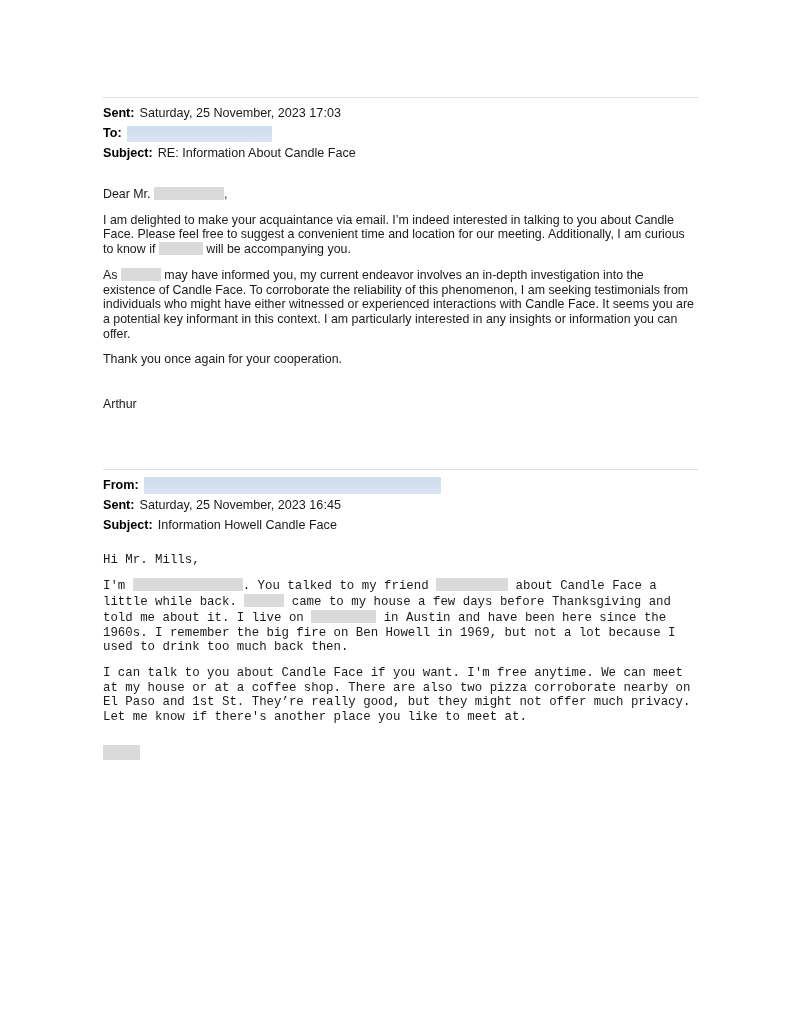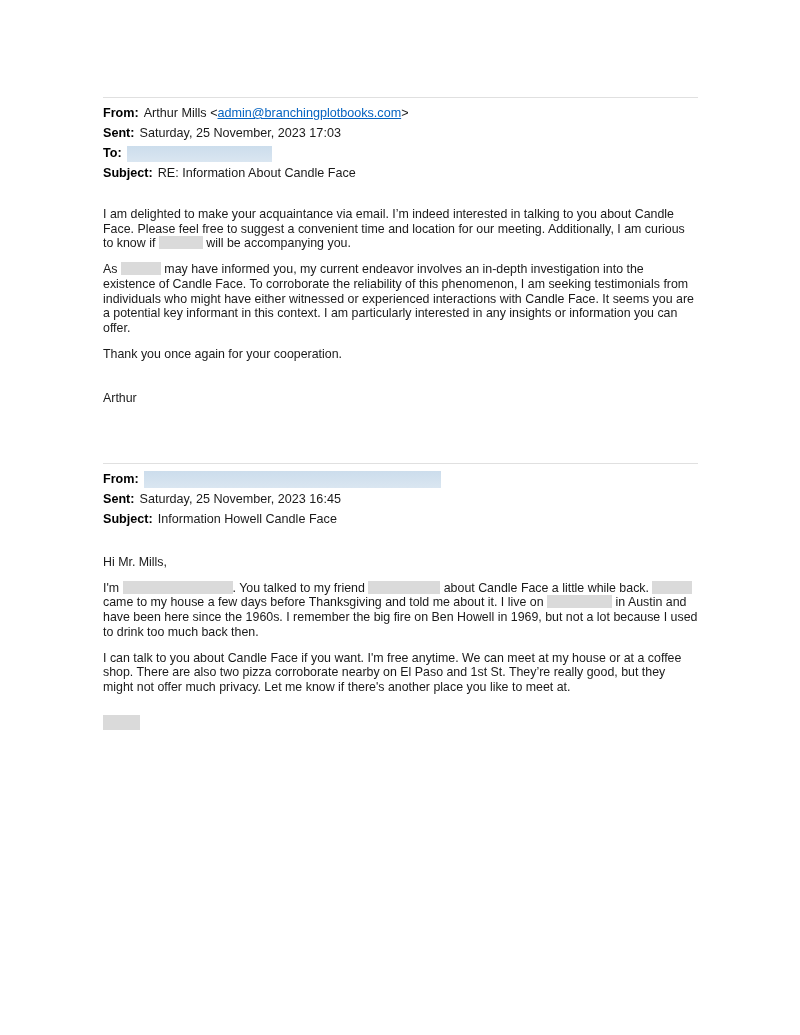--- a/index.html
+++ b/index.html
@@ -21,43 +21,43 @@
     -webkit-font-smoothing:antialiased;
   }
   .doc{position:absolute;left:103px;top:97px;width:595px;}
   .email{display:block;}
   .email-2{margin-top:57px;}
   .rule{height:1px;background:var(--rule);font-size:0;line-height:0;}
   .hdr{margin-top:5px;}
   .hrow{font-size:12.6px;line-height:20px;white-space:nowrap;}
   .hlabel{font-weight:bold;color:var(--label);margin-right:5px;}
   .ebody{margin-top:24px;}
-  .email-2 .ebody{margin-top:26px;}
+  .email-2 .ebody{margin-top:18px;font-family:Liberation Mono, monospace;}
   p.para{margin:0 0 11px 0;font-size:12.4px;line-height:14.7px;}
   .redact{display:inline-block;background:var(--redact-gray);height:13px;vertical-align:-2px;}
   .redact.blue{
     background:linear-gradient(180deg,var(--redact-blue-top),var(--redact-blue-bottom));
     height:16px;vertical-align:middle;
   }
   a.maillink{color:var(--link);text-decoration:underline;cursor:pointer;}
 </style>
 </head>
 <body>
 
 <div class="doc">
 
   <section class="email email-1">
     <div class="rule"></div>
     <div class="hdr">
-        <div class="hrow"><span class="hlabel">From:</span><span>Arthur Mills &lt;</span><a href="#" class="maillink">admin@branchingplotbooks.com</a><span>&gt;</span></div>
         <div class="hrow"><span class="hlabel">Sent:</span><span>Saturday, 25 November, 2023 17:03</span></div>
         <div class="hrow"><span class="hlabel">To:</span><span class="redact blue" style="width: 145px; height: 16px;"></span></div>
         <div class="hrow"><span class="hlabel">Subject:</span><span>RE: Information About Candle Face</span></div>
       </div>
     <div class="ebody">
+        <p class="para"><span>Dear Mr. </span><span class="redact" style="width: 70px;"></span><span>,</span></p>
         <p class="para"><span>I am delighted to make your acquaintance via email. I’m indeed interested in talking to you about Candle Face. Please feel free to suggest a convenient time and location for our meeting. Additionally, I am curious to know if </span><span class="redact" style="width: 44px;"></span><span> will be accompanying you.</span></p>
         <p class="para"><span>As </span><span class="redact" style="width: 40px;"></span><span> may have informed you, my current endeavor involves an in-depth investigation into the existence of Candle Face. To corroborate the reliability of this phenomenon, I am seeking testimonials from individuals who might have either witnessed or experienced interactions with Candle Face. It seems you are a potential key informant in this context. I am particularly interested in any insights or information you can offer.</span></p>
         <p class="para"><span>Thank you once again for your cooperation.</span></p>
         <p class="para" style="margin-top: 30px;"><span>Arthur</span></p>
       </div>
   </section>
 
   <section class="email email-2">
     <div class="rule"></div>
     <div class="hdr">

